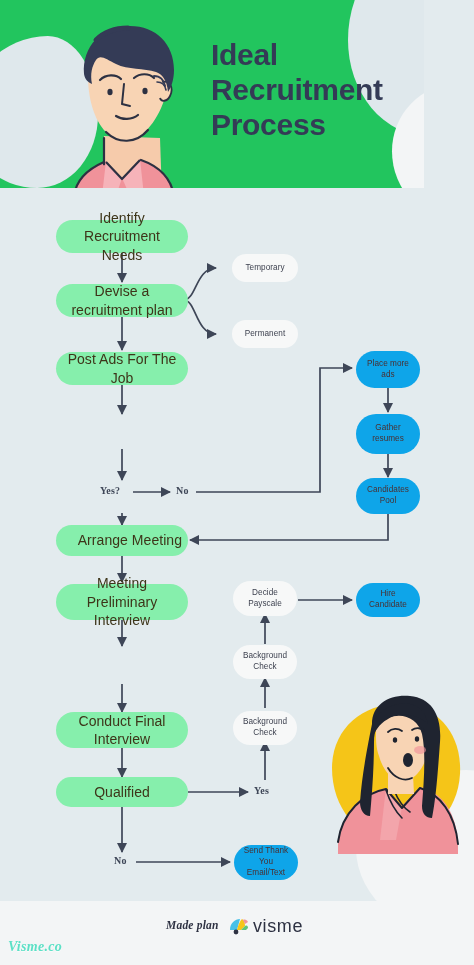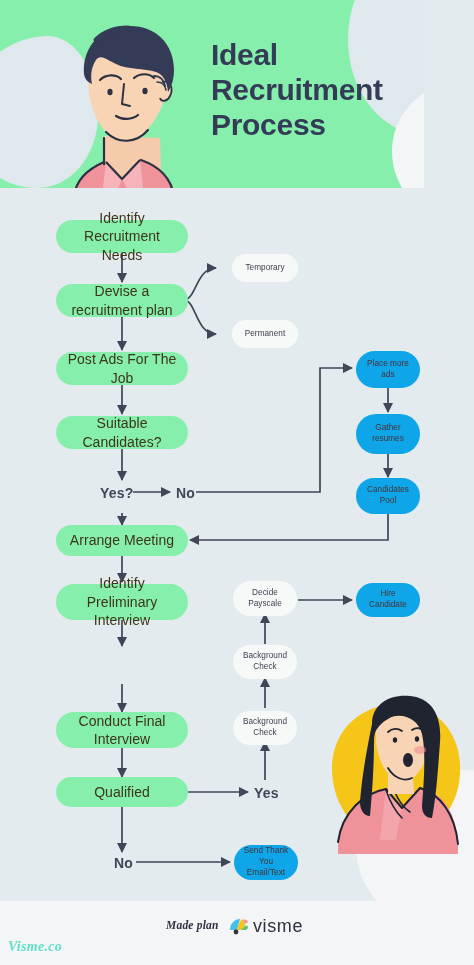--- a/index.html
+++ b/index.html
@@ -14,21 +14,21 @@
     position: relative;
     width: 474px; height: 965px;
     background: #e3ebee;
     overflow: hidden;
   }
 
   
   .header {
     position: absolute; left: 0; top: 0;
     width: 424px; height: 196px;
-    background: #86efac;
+    background: #22c55e;
     overflow: hidden;
   }
   .hdr-blob-left {
     position: absolute; left: -34px; top: 36px;
     width: 132px; height: 152px;
     background: #dfe8ec;
     border-radius: 62% 38% 46% 54% / 56% 52% 48% 44%;
   }
   .hdr-blob-right {
     position: absolute; left: 348px; top: -64px;
@@ -80,24 +80,25 @@
     color: #3a3a3a;
     padding: 2px 6px;
     letter-spacing: 0.05px;
   }
   .node.yellow { background: #86efac; color: #3d3519; font-size: 14px; }
   .node.pink   { background: #0ea5e9; color: #4a3032; }
   .node.white  { background: #f7f8f8; color: #3e4250; }
 
   .label {
     position: absolute;
-    font-size: 14px;
+    font-size: 10px;
     font-weight: bold;
     color: #3e4657;
     letter-spacing: 0.2px;
+    font-family: Liberation Serif, serif;
   }
 
   svg.wires {
     position: absolute; left: 0; top: 0;
     width: 474px; height: 965px;
     pointer-events: none;
   }
 
   
   .footer {
@@ -231,28 +232,25 @@
 
   <div class="node yellow" style="left:56px; top:220px; width:132px; height:33px;">
     <span>Identify Recruitment Needs</span>
   </div>
   <div class="node yellow" style="left:56px; top:284px; width:132px; height:33px;">
     <span>Devise a recruitment plan</span>
   </div>
   <div class="node yellow" style="left:56px; top:352px; width:132px; height:33px;">
     <span>Post Ads For The Job</span>
   </div>
-  <div class="node yellow" style="left:56px; top:416px; width:132px; height:33px;">
-    <span>Suitable Candidates?</span>
-  </div>
-  <div class="node yellow" style="left:56px; top:525px; width:132px; height:31px;">
+  <div class="node yellow" style="left:56px; top:525px; width:132px; height:31px;justify-content:flex-end;">
     <span>Arrange Meeting</span>
   </div>
   <div class="node yellow" style="left:56px; top:584px; width:132px; height:36px;">
-    <span>Identify Preliminary Interview</span>
+    <span>Meeting Preliminary Interview</span>
   </div>
   <div class="node yellow" style="left:56px; top:712px; width:132px; height:36px;">
     <span>Conduct Final Interview</span>
   </div>
   <div class="node yellow" style="left:56px; top:777px; width:132px; height:30px;">
     <span>Qualified</span>
   </div>
 
   <div class="node white" style="left:232px; top:254px; width:66px; height:28px;">
     <span>Temporary</span>

